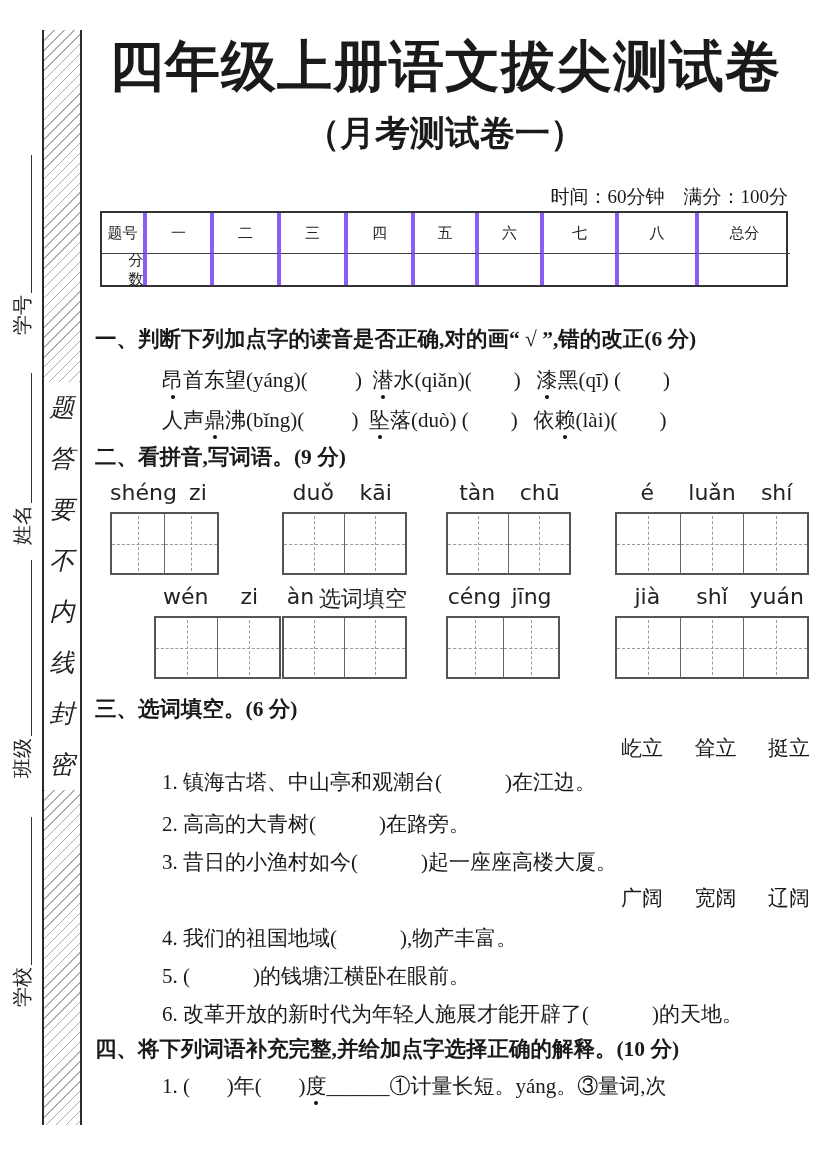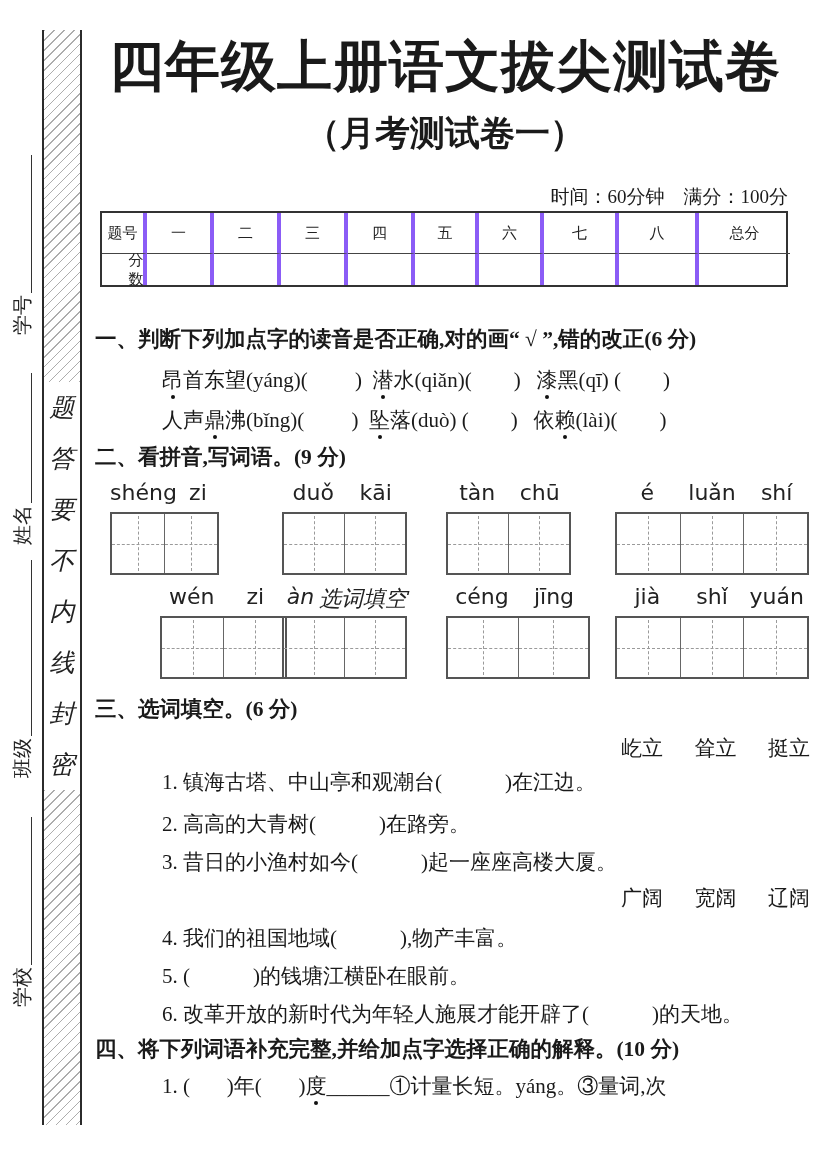--- a/index.html
+++ b/index.html
@@ -168,41 +168,41 @@
           <span>é</span>
           <span>luǎn</span>
           <span>shí</span>
         </div>
         <div class="pbox">
           <div class="pcell"></div>
           <div class="pcell"></div>
           <div class="pcell"></div>
         </div>
       </div>
-      <div class="pgroup" style="left: 116px; top: 584px; width: 127px; padding-left: 44px;">
+      <div class="pgroup" style="left: 110px; top: 584px; width: 127px; padding-left: 44px;">
         <div class="plabels">
           <span>wén</span>
           <span>zi</span>
         </div>
         <div class="pbox">
           <div class="pcell"></div>
           <div class="pcell"></div>
         </div>
       </div>
-      <div class="pgroup" style="left: 282px; top: 584px; width: 125px; font-style: italic;">
+      <div class="pgroup" style="left: 282px; top: 584px; width: 125px;">
         <div class="plabels">
           <span>àn</span>
           <span>选词填空</span>
         </div>
         <div class="pbox">
           <div class="pcell"></div>
           <div class="pcell"></div>
         </div>
       </div>
-      <div class="pgroup" style="left: 446px; top: 584px; width: 144px;">
+      <div class="pgroup" style="left: 446px; top: 584px; width: 114px;">
         <div class="plabels">
           <span>céng</span>
           <span>jīng</span>
         </div>
         <div class="pbox">
           <div class="pcell"></div>
           <div class="pcell"></div>
         </div>
       </div>
       <div class="pgroup" style="left: 615px; top: 584px; width: 194px;">

